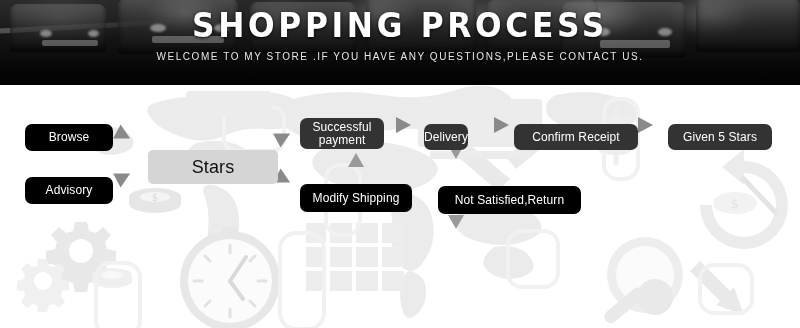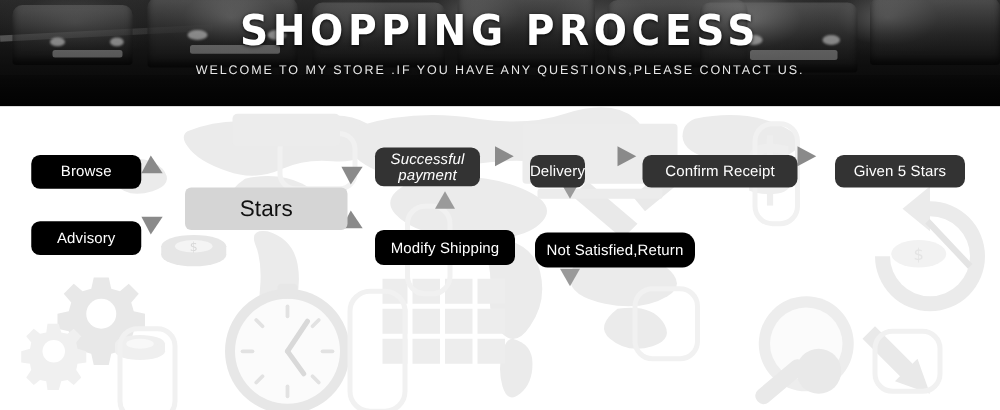--- a/index.html
+++ b/index.html
@@ -346,28 +346,28 @@
 
     <div class="arrow arrow-d" style="left:448px; top:60px;"></div>
     <div class="arrow arrow-d" style="left:448px; top:130px;"></div>
 
     <div class="node black" style="left:25px;  top:39px;  width:88px;  height:27px;">Browse</div>
 
     <div class="node black" style="left:25px;  top:92px;  width:88px;  height:27px;">Advisory</div>
 
     <div class="node light" style="left:148px; top:65px;  width:130px; height:34px; font-size:18px; border-radius:5px;">Stars</div>
 
-    <div class="node dark" style="left:300px; top:33px;  width:84px;  height:31px;font-style:italic;">Successful
+    <div class="node dark" style="left:300px; top:33px;  width:84px;  height:31px;">Successful
 payment</div>
 
     <div class="node black" style="left:300px; top:99px;  width:112px; height:28px;">Modify Shipping</div>
 
     <div class="node dark" style="left:424px; top:39px;  width:44px;  height:26px;">Delivery</div>
 
-    <div class="node black" style="left:428px; top:101px; width:128px; height:28px;border-radius:10px;">Not Satisfied,Return</div>
+    <div class="node black" style="left:438px; top:101px; width:143px; height:28px;">Not Satisfied,Return</div>
 
 
     <div class="node dark" style="left:514px; top:39px;  width:124px; height:26px;">Confirm Receipt</div>
 
     <div class="node dark" style="left:668px; top:39px;  width:104px; height:26px;">Given 5 Stars</div>
 
   </div>
 </div>
 
 </body></html>

